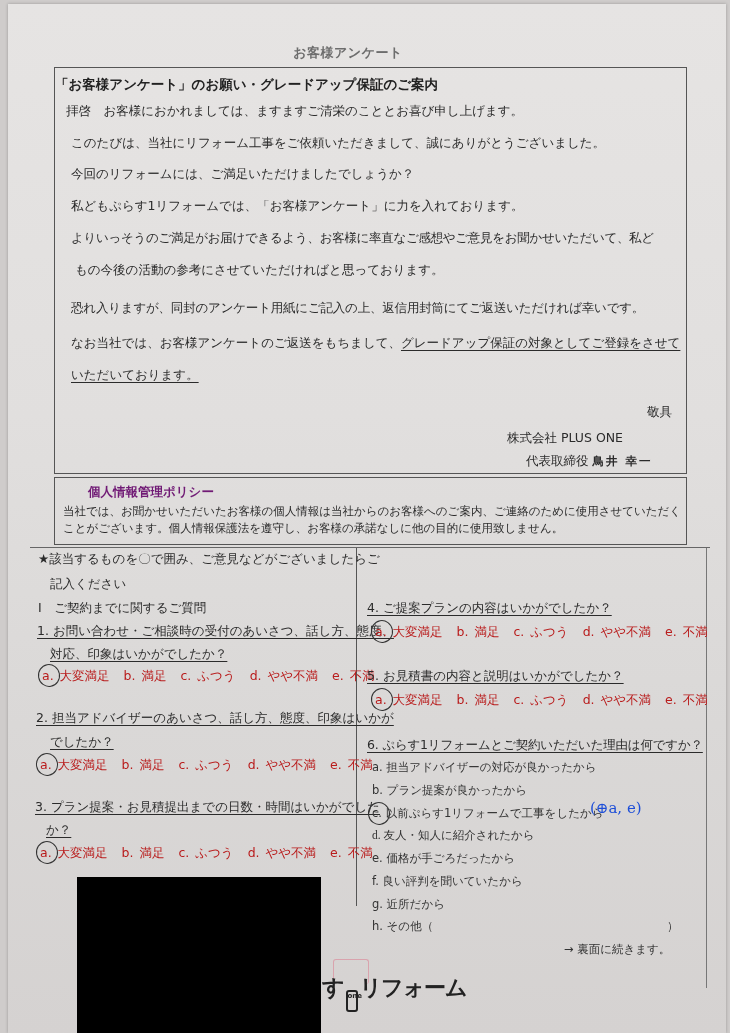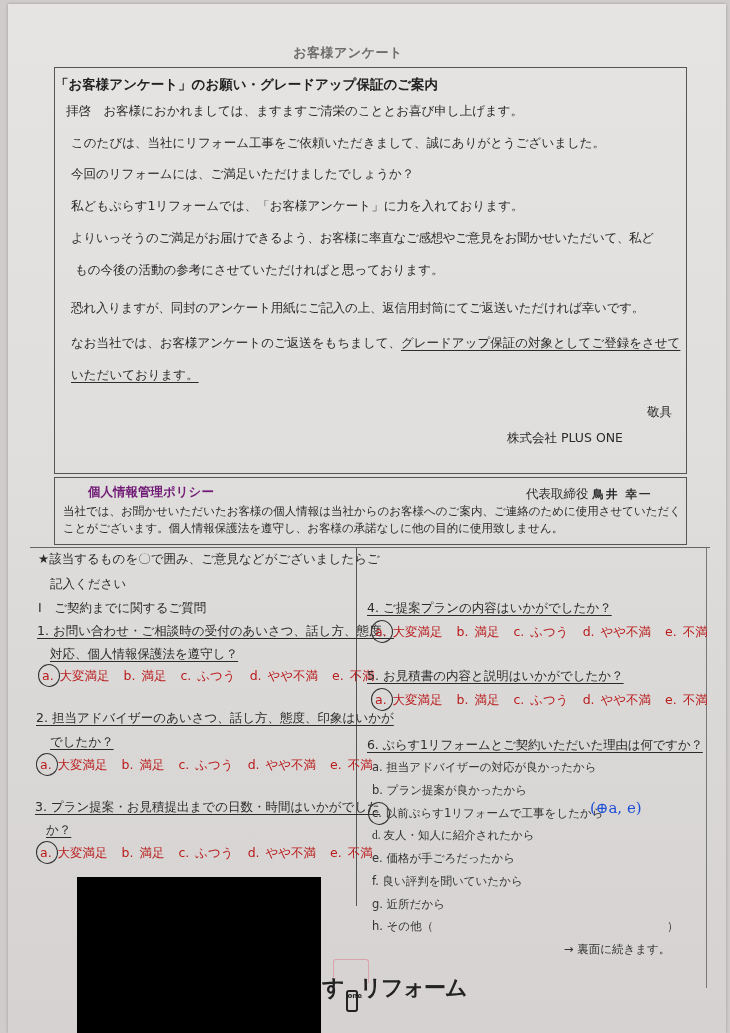--- a/index.html
+++ b/index.html
@@ -88,40 +88,40 @@
 <div class="para" style="left:71px;top:230px;letter-spacing:-0.3px;">よりいっそうのご満足がお届けできるよう、お客様に率直なご感想やご意見をお聞かせいただいて、私ど</div>
 <div class="para" style="left:75px;top:262px;">もの今後の活動の参考にさせていただければと思っております。</div>
 <div class="para" style="left:71px;top:300px;letter-spacing:-0.2px;">恐れ入りますが、同封のアンケート用紙にご記入の上、返信用封筒にてご返送いただければ幸いです。</div>
 <div class="para" style="left:71px;top:335px;">
   <span>なお当社では、お客様アンケートのご返送をもちまして、</span><span class="ul">グレードアップ保証の対象としてご登録をさせて</span>
 </div>
 <div class="para ul" style="left:71px;top:367px;">いただいております。</div>
 
 <div class="closing" style="left:647px;top:404px;">敬具</div>
 <div class="closing" style="left:507px;top:430px;">株式会社 PLUS ONE</div>
-<div class="closing" style="left:526px;top:453px;margin-top:33px;">
+<div class="closing" style="left:526px;top:453px;">
   <span>代表取締役</span>
   <span class="sig">鳥井 幸一</span>
 </div>
 
 <div class="box2">
   <div class="ptitle">個人情報管理ポリシー</div>
   <div class="pbody">当社では、お聞かせいただいたお客様の個人情報は当社からのお客様へのご案内、ご連絡のために使用させていただくことがございます。個人情報保護法を遵守し、お客様の承諾なしに他の目的に使用致しません。</div>
 </div>
 
 <div class="divider-top"></div>
 <div class="divider-v"></div>
 <div class="divider-right"></div>
 
 <div class="q" style="left:38px;top:551px;">★該当するものを〇で囲み、ご意見などがございましたらご</div>
 <div class="q" style="left:50px;top:576px;">記入ください</div>
 <div class="q" style="left:38px;top:600px;">Ⅰ　ご契約までに関するご質問</div>
 
 <div class="q qtitle" style="left:37px;top:623px;">1. お問い合わせ・ご相談時の受付のあいさつ、話し方、態度、</div>
-<div class="q qtitle" style="left:50px;top:646px;">対応、個人情報保護法を遵守し？</div>
+<div class="q qtitle" style="left:50px;top:646px;">対応、印象はいかがでしたか？</div>
 <div class="opts" style="left:42px;top:668px;">
   <span class="circled">a. 大変満足</span>
   <span>b. 満足</span>
   <span>c. ふつう</span>
   <span>d. やや不満</span>
   <span>e. 不満</span>
 </div>
 
 <div class="q qtitle" style="left:36px;top:710px;">2. 担当アドバイザーのあいさつ、話し方、態度、印象はいかが</div>
 <div class="q qtitle" style="left:50px;top:734px;">でしたか？</div>

